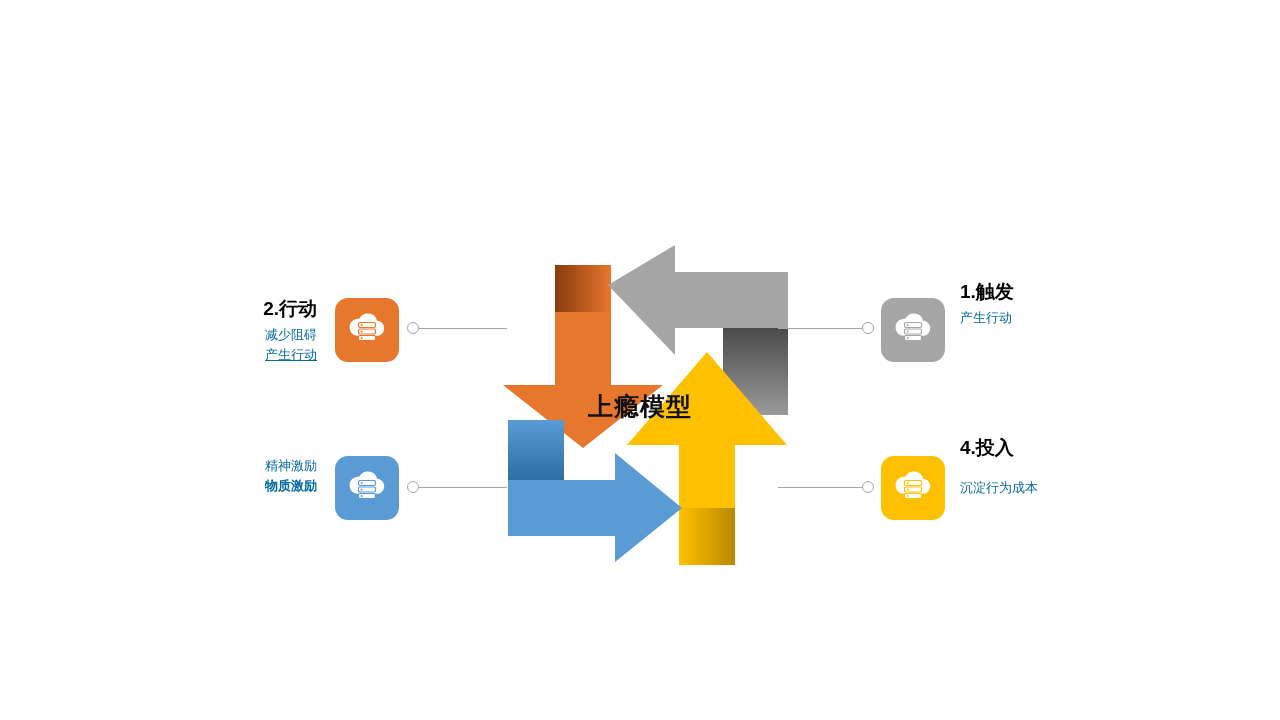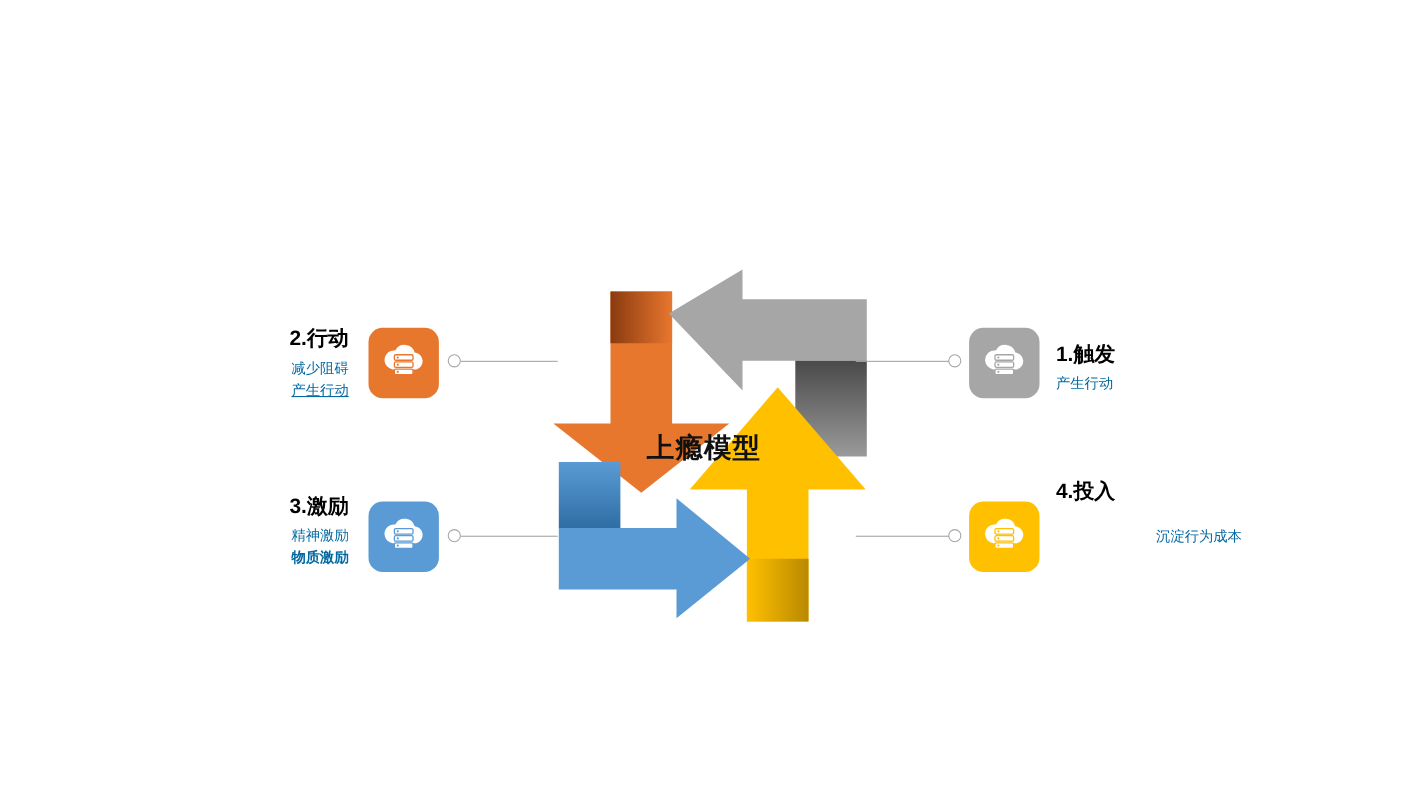--- a/index.html
+++ b/index.html
@@ -116,21 +116,21 @@
     color: #0369a1;
     margin-top: 5px;
     white-space: nowrap;
   }
 
   .label-left  { text-align: right; }
   .label-right { text-align: left; }
 
   #label-action     { left: 150px; top: 299px; width: 167px; }
   #label-reward     { left: 150px; top: 451px; width: 167px; }
-  #label-trigger    { left: 960px; top: 313px; width: 260px; }
+  #label-trigger    { left: 960px; top: 282px; width: 260px; }
   #label-investment { left: 960px; top: 438px; width: 260px; }
 </style>
 </head>
 <body>
 
 <div id="slide">
 
   <svg id="cycle-svg" viewBox="0 0 350 350">
     <defs>
       <linearGradient id="grad-gray-shadow" x1="0" y1="0" x2="0" y2="1">
@@ -243,28 +243,27 @@
     </svg>
   </div>
 
   <div class="label-block label-left" id="label-action">
     <div class="label-title">2.行动</div>
     <div class="label-sub">减少阻碍</div>
     <div class="label-sub" style="margin-top:0;text-decoration:underline;">产生行动</div>
   </div>
 
   <div class="label-block label-left" id="label-reward">
-    <div class="label-title">3.激励</div>
     <div class="label-sub">精神激励</div>
     <div class="label-sub" style="margin-top:0;font-weight:bold;">物质激励</div>
   </div>
 
   <div class="label-block label-right" id="label-trigger">
     <div class="label-title">1.触发</div>
     <div class="label-sub">产生行动</div>
   </div>
 
   <div class="label-block label-right" id="label-investment">
     <div class="label-title">4.投入</div>
-    <div class="label-sub" style="margin-top:19px;text-align:center;">沉淀行为成本</div>
+    <div class="label-sub" style="margin-top:19px;">沉淀行为成本</div>
   </div>
 
 </div>
 
 </body></html>

